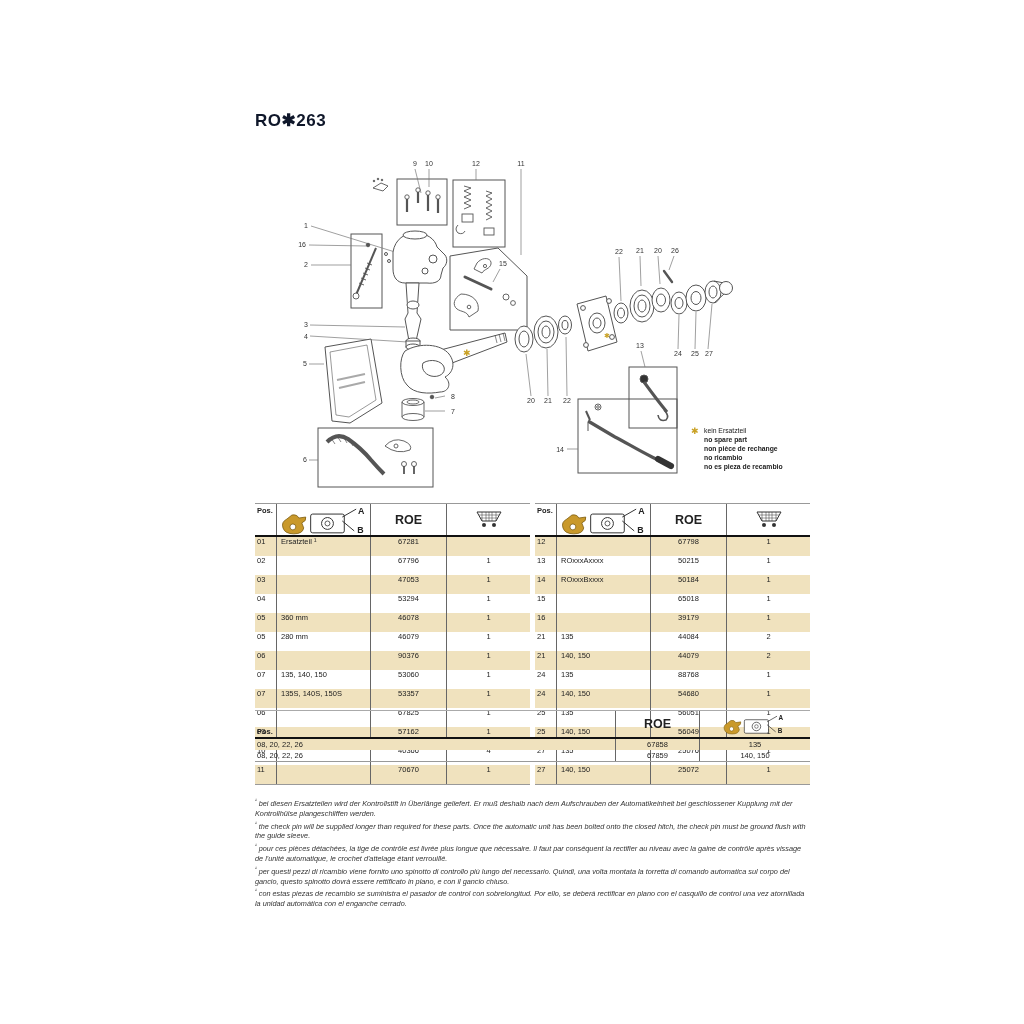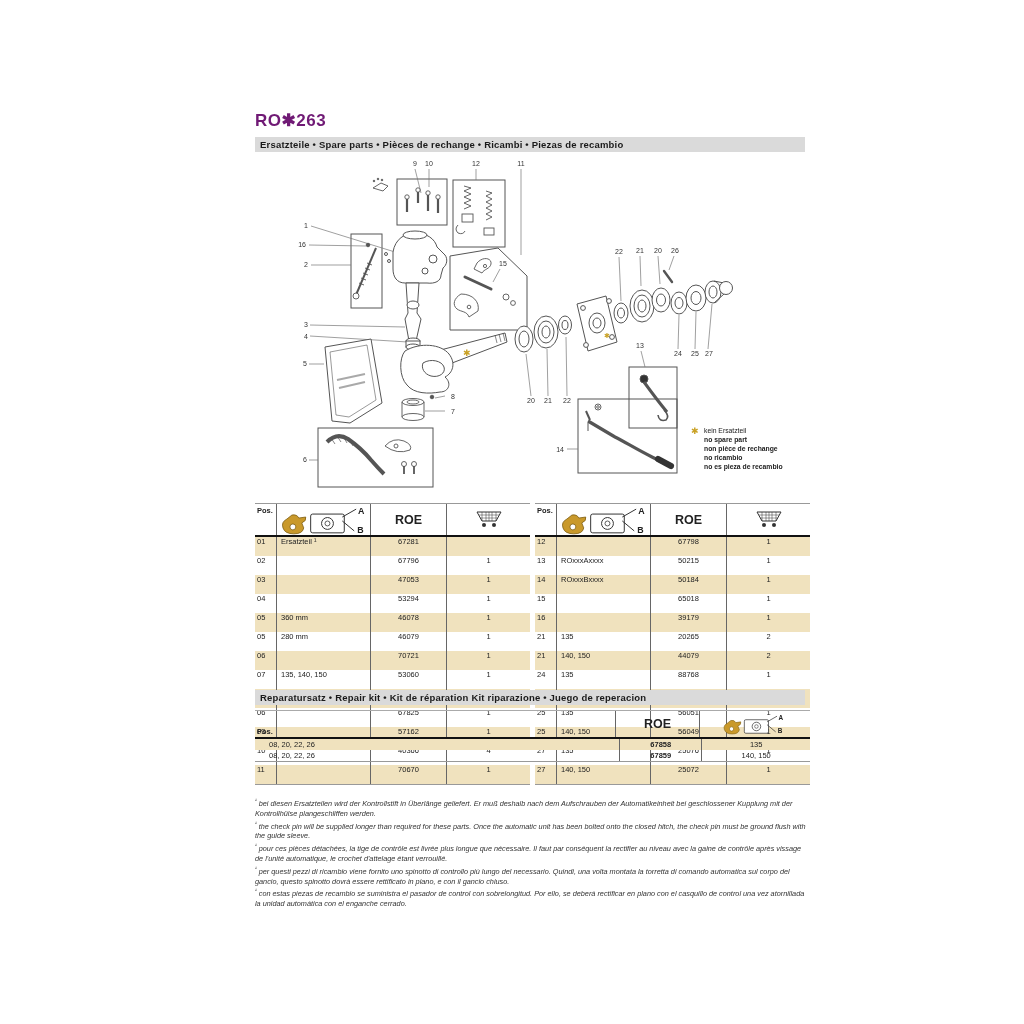--- a/index.html
+++ b/index.html
@@ -1,20 +1,20 @@
 <!DOCTYPE html>
 <html><head>
 <meta charset="utf-8">
 <style>
   html,body{margin:0;padding:0;background:#fff;}
   #page{position:relative;width:1024px;height:1024px;background:#ffffff;
         font-family:"Liberation Sans",sans-serif;color:#222;overflow:hidden;}
   .abs{position:absolute;}
   
-  #title{left:255px;top:110px;font-size:17px;font-weight:bold;color:#701a75;letter-spacing:.5px;}
+  #title{left:255px;top:110px;font-size:17px;font-weight:bold;color:#0f172a;letter-spacing:.5px;}
   
   .section-bar{left:255px;width:550px;height:15px;background:#DADADA;
                font-size:9.5px;font-weight:bold;color:#1a1a1a;line-height:15px;padding-left:5px;
                box-sizing:border-box;letter-spacing:.2px;}
   #bar-spare{top:137px;}
   #bar-kit{top:690px;}
   
   #diagram{left:255px;top:155px;}
   
   .ptable{width:275px;font-size:7.5px;}
@@ -29,40 +29,39 @@
   .c-qty{width:83px;text-align:center;box-sizing:border-box;}
   .h-pos{font-weight:bold;padding-top:2px;}
   .h-roe{font-weight:bold;font-size:12.5px;display:flex;align-items:center;justify-content:center;}
   .h-desc{display:flex;align-items:center;justify-content:center;overflow:visible;}
   .h-qty{display:flex;align-items:center;justify-content:center;}
   .tbot{border-bottom:1px solid #999;}
   
   #kit-table{left:255px;top:710px;width:555px;font-size:7.5px;}
   .kit-head{display:flex;height:26px;border-top:1px solid #aaa;border-bottom:2px solid #111;}
   .k-pos{width:360px;box-sizing:border-box;display:flex;align-items:flex-end;padding-left:2px;padding-bottom:1px;font-weight:bold;}
-  .k-roe{width:85px;border-left:1px solid #666;border-right:1px solid #666;box-sizing:border-box;text-align:center;font-weight:bold;}
+  .k-roe{width:85px;border-left:1px solid #666;border-right:1px solid #666;box-sizing:border-box;text-align:center;}
   .k-app{width:110px;box-sizing:border-box;text-align:center;}
   .kit-head .k-roe{display:flex;align-items:center;justify-content:center;font-weight:bold;font-size:12.5px;}
   .kit-head .k-app{display:flex;align-items:center;justify-content:center;}
   .krow{display:flex;height:11px;line-height:11px;}
   .krow.alt{background:#F0E2BE;}
-  .krow .k-pos{font-weight:normal;align-items:center;padding-bottom:0;margin-left:12px;}
+  .krow .k-pos{font-weight:normal;align-items:center;padding-bottom:0;}
   
   #footnotes{left:255px;top:796px;width:553px;font-size:7.3px;font-style:italic;line-height:9.8px;color:#333;}
   .fn-marker{font-size:5.2px;vertical-align:4px;margin-right:2px;}
   svg text{font-family:"Liberation Sans",sans-serif;}
 </style>
 </head>
 <body>
 
 <div id="page">
 
   <div id="title" class="abs">RO✱263</div>
 
-  <div id="bar-spare" class="abs section-bar">Ersatzteile • Spare parts • Pièces de rechange • Ricambi • Piezas de recambio</div>
 
   <svg id="diagram" class="abs" width="560" height="340" viewBox="0 0 560 340">
 
     <g stroke="#555" fill="none" stroke-width="1">
       <rect x="142" y="24" width="50" height="46"></rect>
       <rect x="198" y="25" width="52" height="67"></rect>
       <polygon points="195,101 243,93 272,121 272,175 195,175"></polygon>
       <rect x="96" y="79" width="31" height="74"></rect>
       <rect x="63" y="273" width="115" height="59"></rect>
       <rect x="374" y="212" width="48" height="61"></rect>
@@ -336,21 +335,21 @@
   </div>
         <div class="prow">
     <span class="c-pos">05</span>
     <span class="c-desc">280 mm</span>
     <span class="c-roe">46079</span>
     <span class="c-qty">1</span>
   </div>
         <div class="prow alt">
     <span class="c-pos">06</span>
     <span class="c-desc"></span>
-    <span class="c-roe">70721</span>
+    <span class="c-roe">90376</span>
     <span class="c-qty">1</span>
   </div>
         <div class="prow">
     <span class="c-pos">07</span>
     <span class="c-desc">135, 140, 150</span>
     <span class="c-roe">53060</span>
     <span class="c-qty">1</span>
   </div>
         <div class="prow alt">
     <span class="c-pos">07</span>
@@ -438,21 +437,21 @@
   </div>
         <div class="prow alt">
     <span class="c-pos">16</span>
     <span class="c-desc"></span>
     <span class="c-roe">39179</span>
     <span class="c-qty">1</span>
   </div>
         <div class="prow">
     <span class="c-pos">21</span>
     <span class="c-desc">135</span>
-    <span class="c-roe">20265</span>
+    <span class="c-roe">44084</span>
     <span class="c-qty">2</span>
   </div>
         <div class="prow alt">
     <span class="c-pos">21</span>
     <span class="c-desc">140, 150</span>
     <span class="c-roe">44079</span>
     <span class="c-qty">2</span>
   </div>
         <div class="prow">
     <span class="c-pos">24</span>
@@ -486,21 +485,20 @@
   </div>
         <div class="prow alt">
     <span class="c-pos">27</span>
     <span class="c-desc">140, 150</span>
     <span class="c-roe">25072</span>
     <span class="c-qty">1</span>
   </div>
       </div>
   </div>
 
-  <div id="bar-kit" class="abs section-bar">Reparatursatz • Repair kit • Kit de réparation Kit riparazione • Juego de reperacion</div>
 
   <div id="kit-table" class="abs">
     <div class="kit-head">
       <span class="k-pos">Pos.</span>
       <span class="k-roe">ROE</span>
       <span class="k-app">
         <svg width="64" height="24" viewBox="0 0 90 30">
           <path d="M6,14 q-6,3 -4,9 q2,6 11,6 q9,0 10,-6 l-2,-5 q5,-2 4,-6 l-7,1 q-2,-4 -7,-3 z" fill="#C9992B" stroke="#7c5d10" stroke-width="0.8"></path>
           <circle cx="12" cy="22" r="3" fill="#fff" stroke="#7c5d10" stroke-width="0.8"></circle>
           <rect x="30" y="9" width="34" height="19" rx="2" fill="#fff" stroke="#333" stroke-width="1"></rect>

